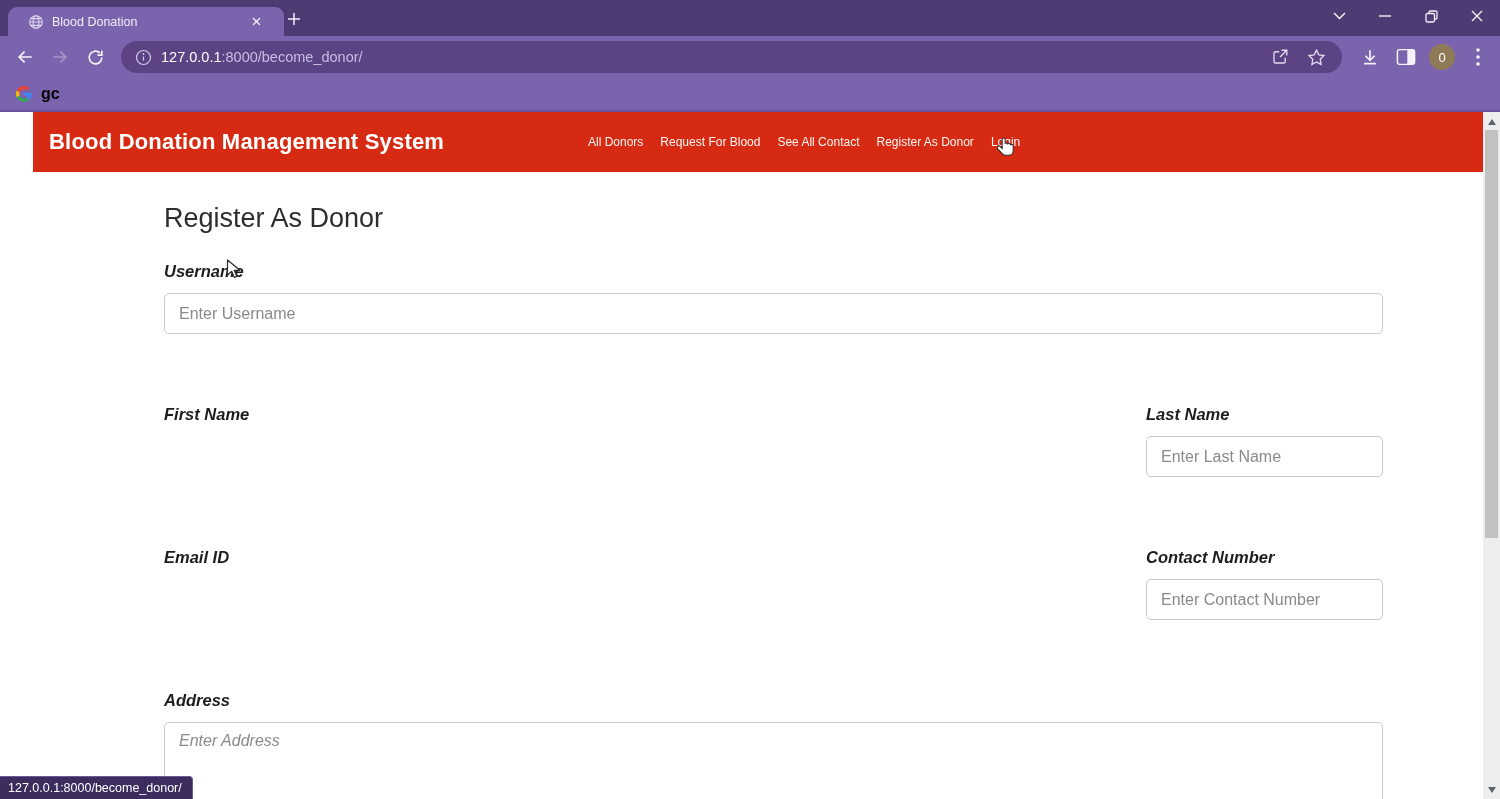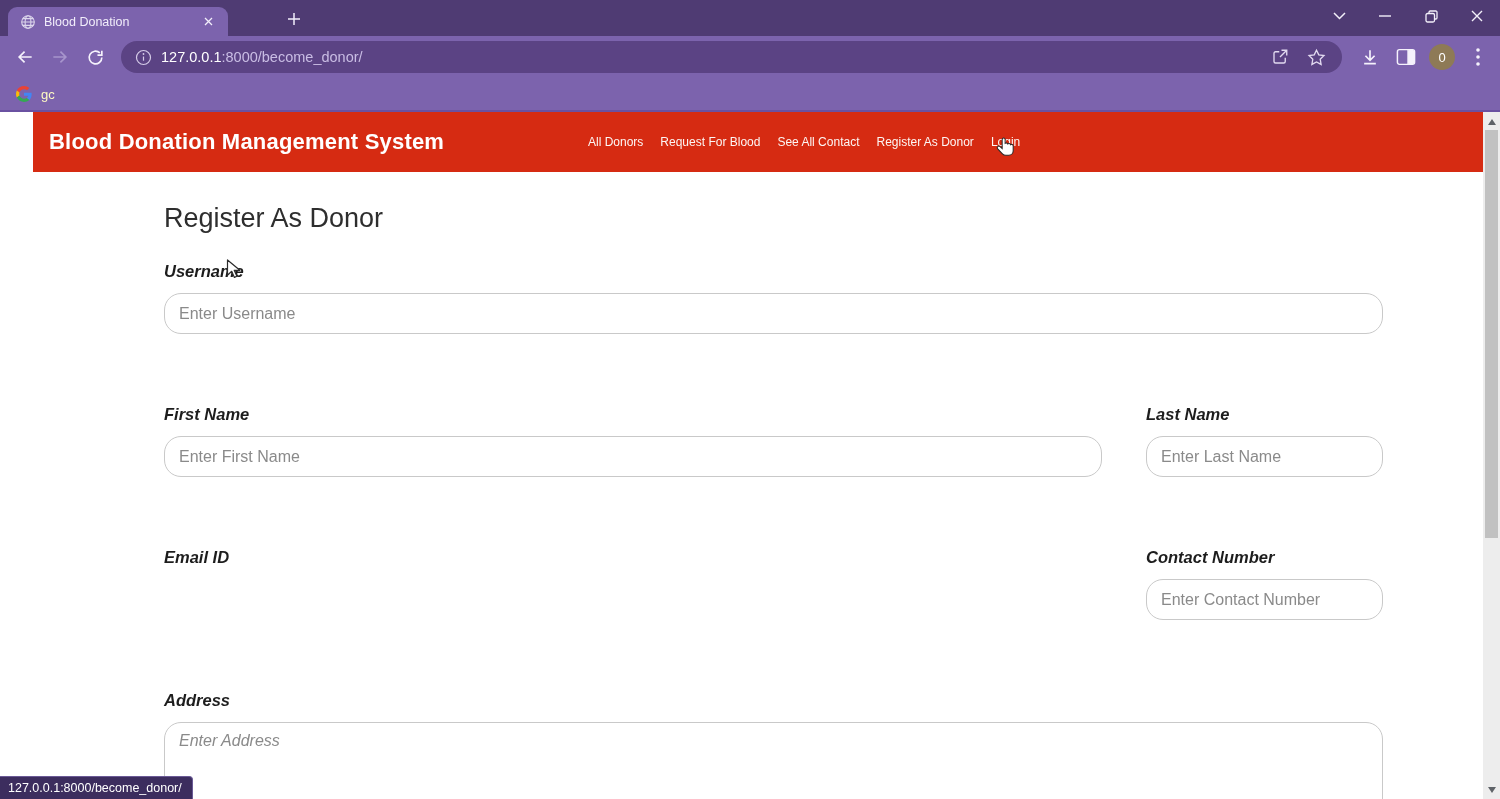--- a/index.html
+++ b/index.html
@@ -7,23 +7,23 @@
   body {
     font-family:"Liberation Sans", sans-serif;
     background:#fff;
     position:relative;
   }
 
   
   .browser { position:absolute; top:0; left:0; width:1500px; height:110px; background:var(--toolbar-bg,#7c63ad); }
   .tabstrip { position:absolute; top:0; left:0; width:1500px; height:36px; background:var(--frame-bg,#4f3b73); }
   .tab {
-    position:absolute; left:8px; top:7px; width:220px; height:29px;
+    position:absolute; left:8px; top:7px; width:276px; height:29px;
     background:var(--toolbar-bg,#7c63ad); border-radius:9px 9px 0 0;
-    display:flex; align-items:center; padding:0 12px; gap:8px;
+    display:flex; align-items:center; padding:0 20px; gap:8px;
   }
   .tab-title { flex:1; font-size:12.5px; color:#f2eefb; white-space:nowrap; overflow:hidden; }
   .tab-close { width:16px; height:16px; display:flex; align-items:center; justify-content:center; border-radius:50%; }
   .newtab { position:absolute; left:284px; top:9px; width:20px; height:20px; display:flex; align-items:center; justify-content:center; }
   .win-controls { position:absolute; top:0; right:0; height:32px; display:flex; align-items:center; }
   .win-btn { width:46px; height:32px; display:flex; align-items:center; justify-content:center; }
 
   .toolbar { position:absolute; top:36px; left:0; width:1500px; height:42px; display:flex; align-items:center; padding-left:12px; }
   .nav-ico { width:26px; height:26px; display:flex; align-items:center; justify-content:center; margin-right:9px; }
   .urlbar {
@@ -34,42 +34,42 @@
   .url-host { color:#ffffff; }
   .url-rest { color:#c9bde4;text-align:center; }
   .url-spacer { flex:1; }
   .pill-ico { width:24px; height:24px; display:flex; align-items:center; justify-content:center; margin-left:12px; }
   .tb-right { width:28px; height:28px; display:flex; align-items:center; justify-content:center; margin-right:8px; }
   .avatar {
     width:26px; height:26px; border-radius:50%; background:var(--avatar-bg,#8e7a56);
     color:#fff; font-size:13px; display:flex; align-items:center; justify-content:center;
   }
   .bookmarks { position:absolute; top:78px; left:0; width:1500px; height:32px; display:flex; align-items:center; padding-left:16px; gap:9px; }
-  .bookmark-label { font-size:13px; color:#fef9c3; }
+  .bookmark-label { font-size:16px; color:#000000;font-weight:bold; }
   .divider { position:absolute; top:110px; left:0; width:1500px; height:2px; background:var(--divider,#6a51a1); }
 
   
   .page { position:absolute; top:112px; left:0; width:1483px; height:687px; background:#fff; overflow:hidden;margin-left:33px; }
   .site-navbar { position:relative; width:1483px; height:60px; background:var(--navbar-bg,#d62b12); }
   .brand {
     position:absolute; left:16px; top:0; height:60px; display:flex; align-items:center;
     color:#fff; font-size:22px; font-weight:600; letter-spacing:.2px;
   }
   .navlinks { position:absolute; left:555px; top:0; height:60px; display:flex; align-items:center; gap:17px; }
   .navlinks a { color:#fdf6f4; font-size:12px; text-decoration:none; white-space:nowrap; cursor:pointer; }
 
   .content { padding:0 133px 0 131px; }
   .content h1 { margin-top:32px; font-size:27px; line-height:28px; font-weight:500; color:#2e2e2e; }
   .form-grid { display:grid; grid-template-columns:1fr; column-gap:34px;gap:44px; }
   .fg { margin-top:27px; }
   .fg.first { margin-top:30px; }
   .fg.full { grid-column:1 / span 2; }
   .fg label { display:block; font-size:16.5px; line-height:18px; font-weight:700; font-style:italic; color:#1d1d1d; margin-bottom:13px; }
   .fg input, .fg textarea {
-    width:100%; border:1px solid #c9c9c9; border-radius:17px;
+    width:100%; border:1px solid #c9c9c9; border-radius:5px;
     font-family:"Liberation Sans",sans-serif; font-size:16px; color:#212529;
     padding:16px 14px; outline:none; background:#fff;
   }
   .fg input { height:41px; }
   .fg textarea { height:105px; padding-top:9px; resize:both;font-style:italic; }
   .fg input::placeholder, .fg textarea::placeholder { color:#8a8a8a; opacity:1; }
 
   
   .scrollbar { position:absolute; top:112px; right:0; width:17px; height:687px; background:var(--scroll-track,#ededed); }
   .sb-up, .sb-down { position:absolute; left:0; width:17px; height:17px; display:flex; align-items:center; justify-content:center; }
@@ -233,21 +233,20 @@
 
   <div class="content">
     <h1>Register As Donor</h1>
     <div class="form-grid">
       <div class="fg full first">
         <label>Username</label>
         <input type="text" placeholder="Enter Username" style="">
       </div>
       <div class="fg">
         <label>First Name</label>
-        <input type="text" placeholder="Enter First Name" style="">
       </div>
       <div class="fg">
         <label>Last Name</label>
         <input type="text" placeholder="Enter Last Name" style="">
       </div>
       <div class="fg">
         <label>Email ID</label>
       </div>
       <div class="fg">
         <label>Contact Number</label>

